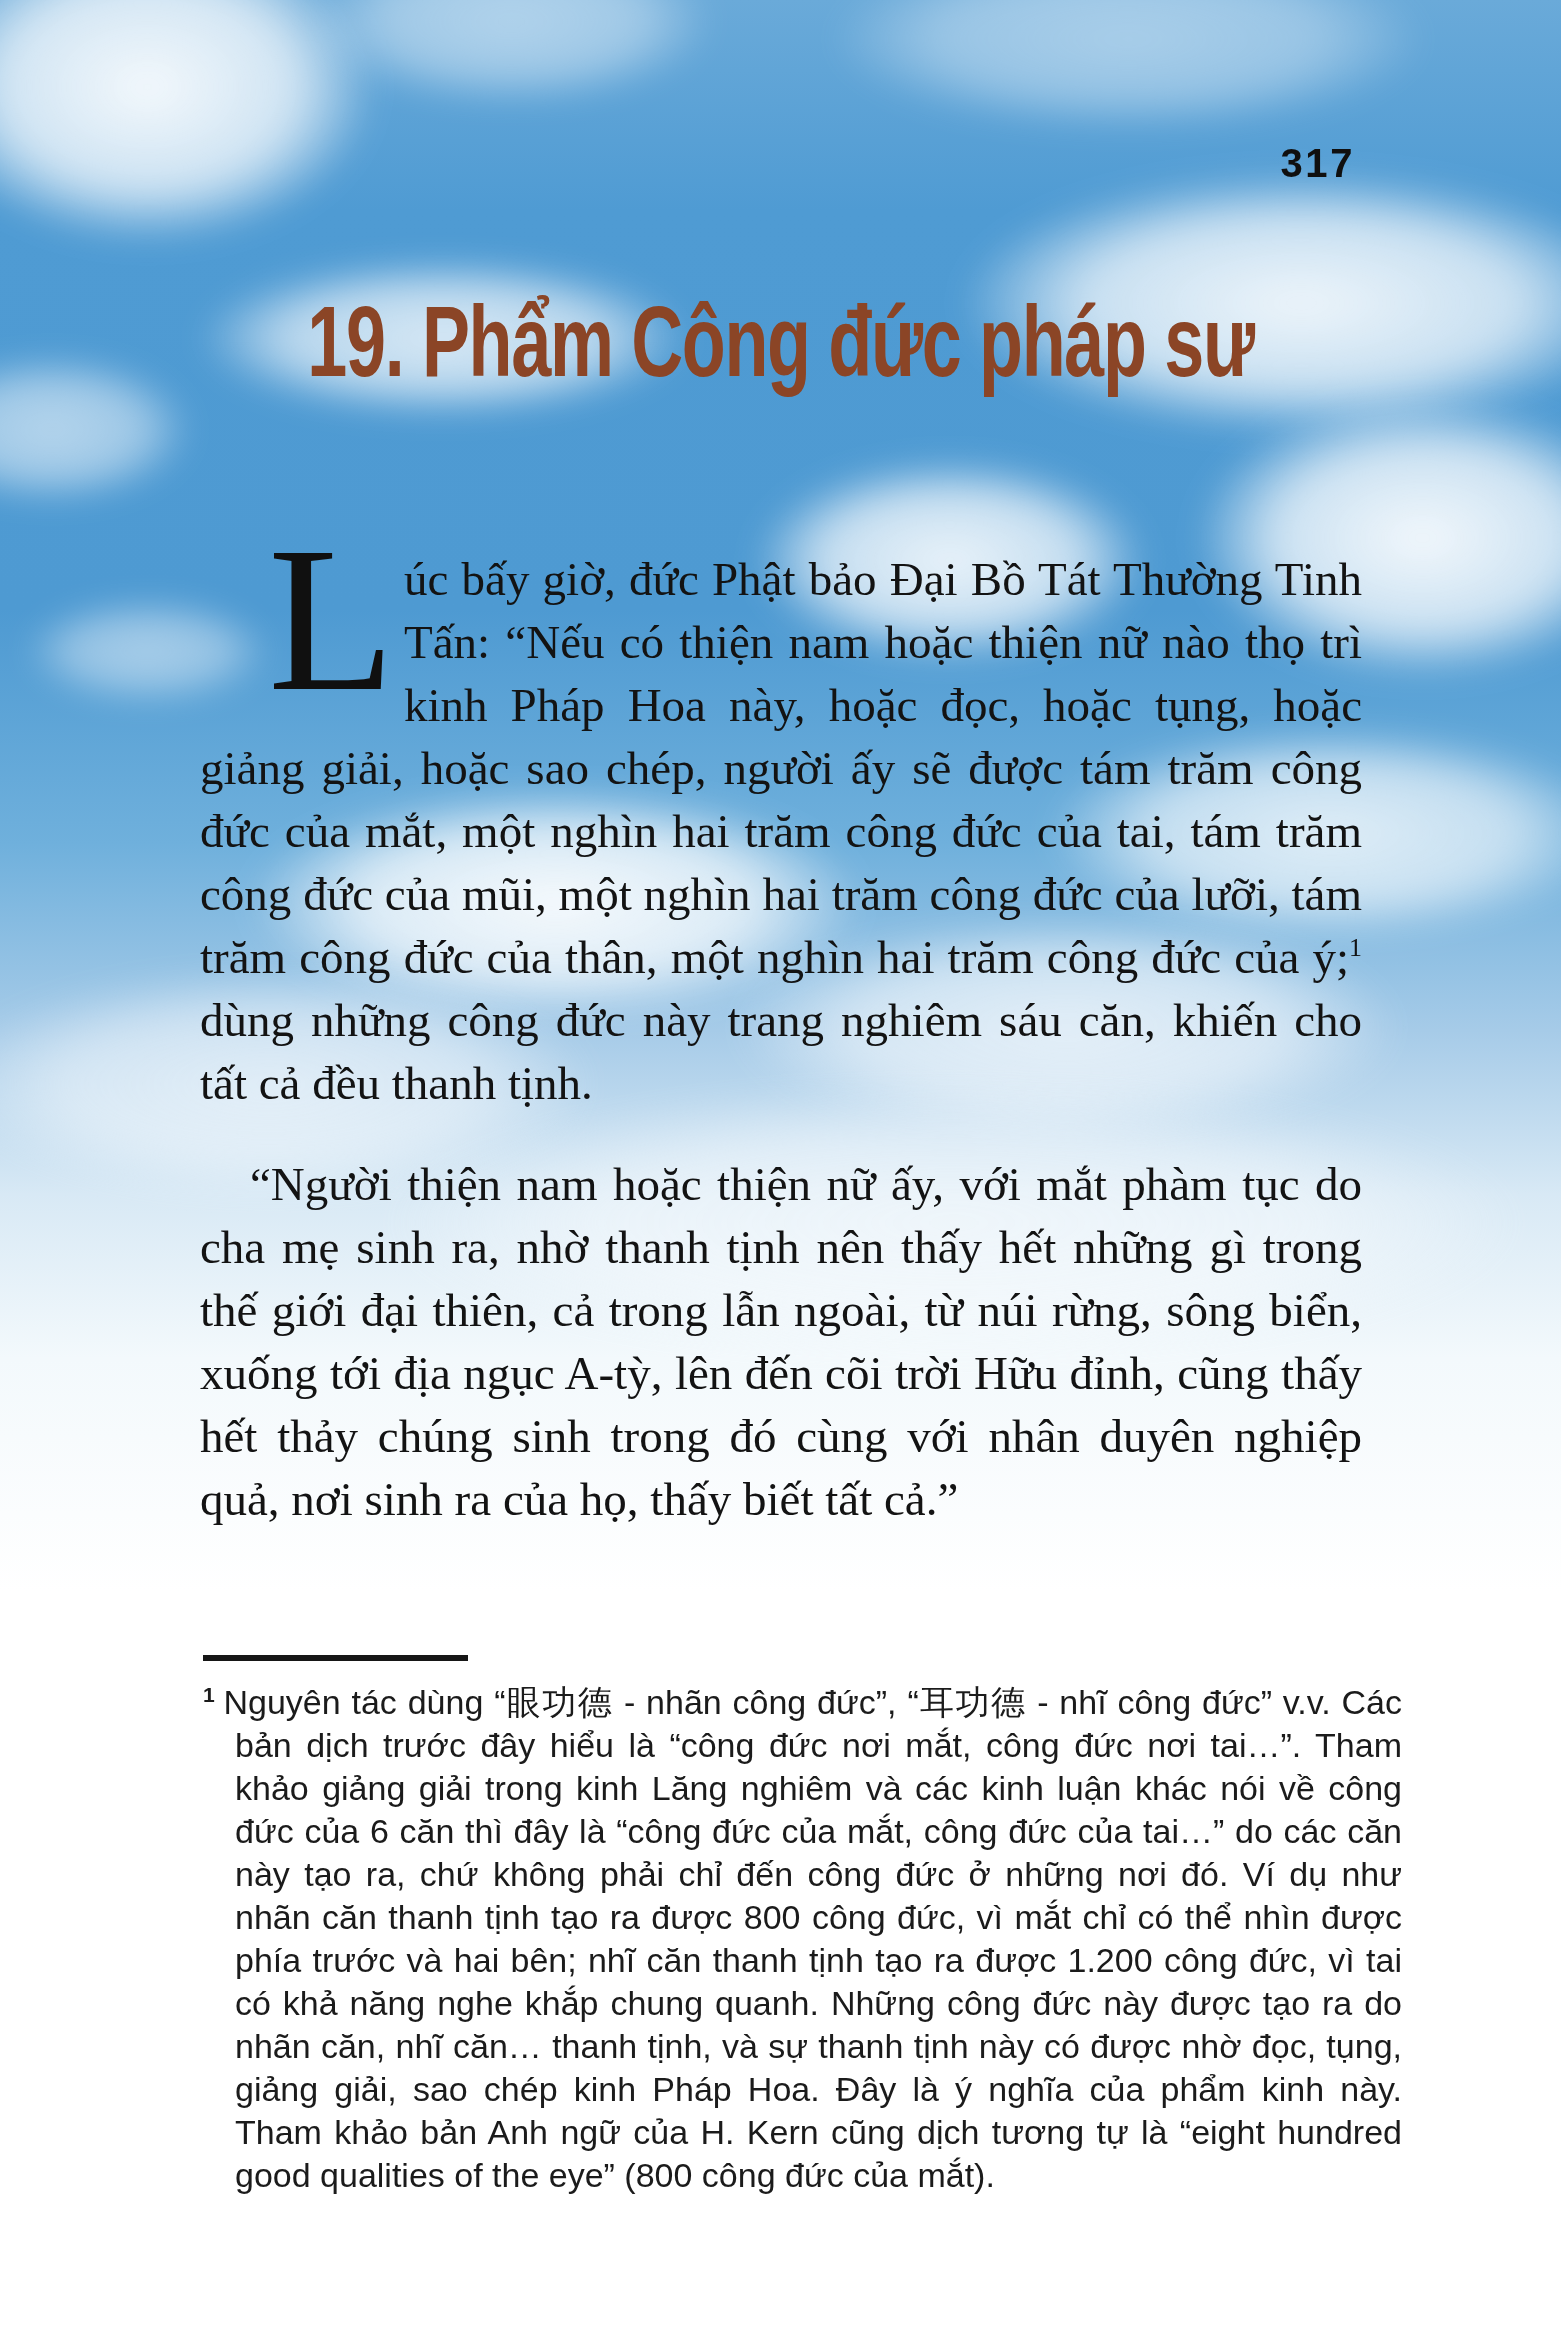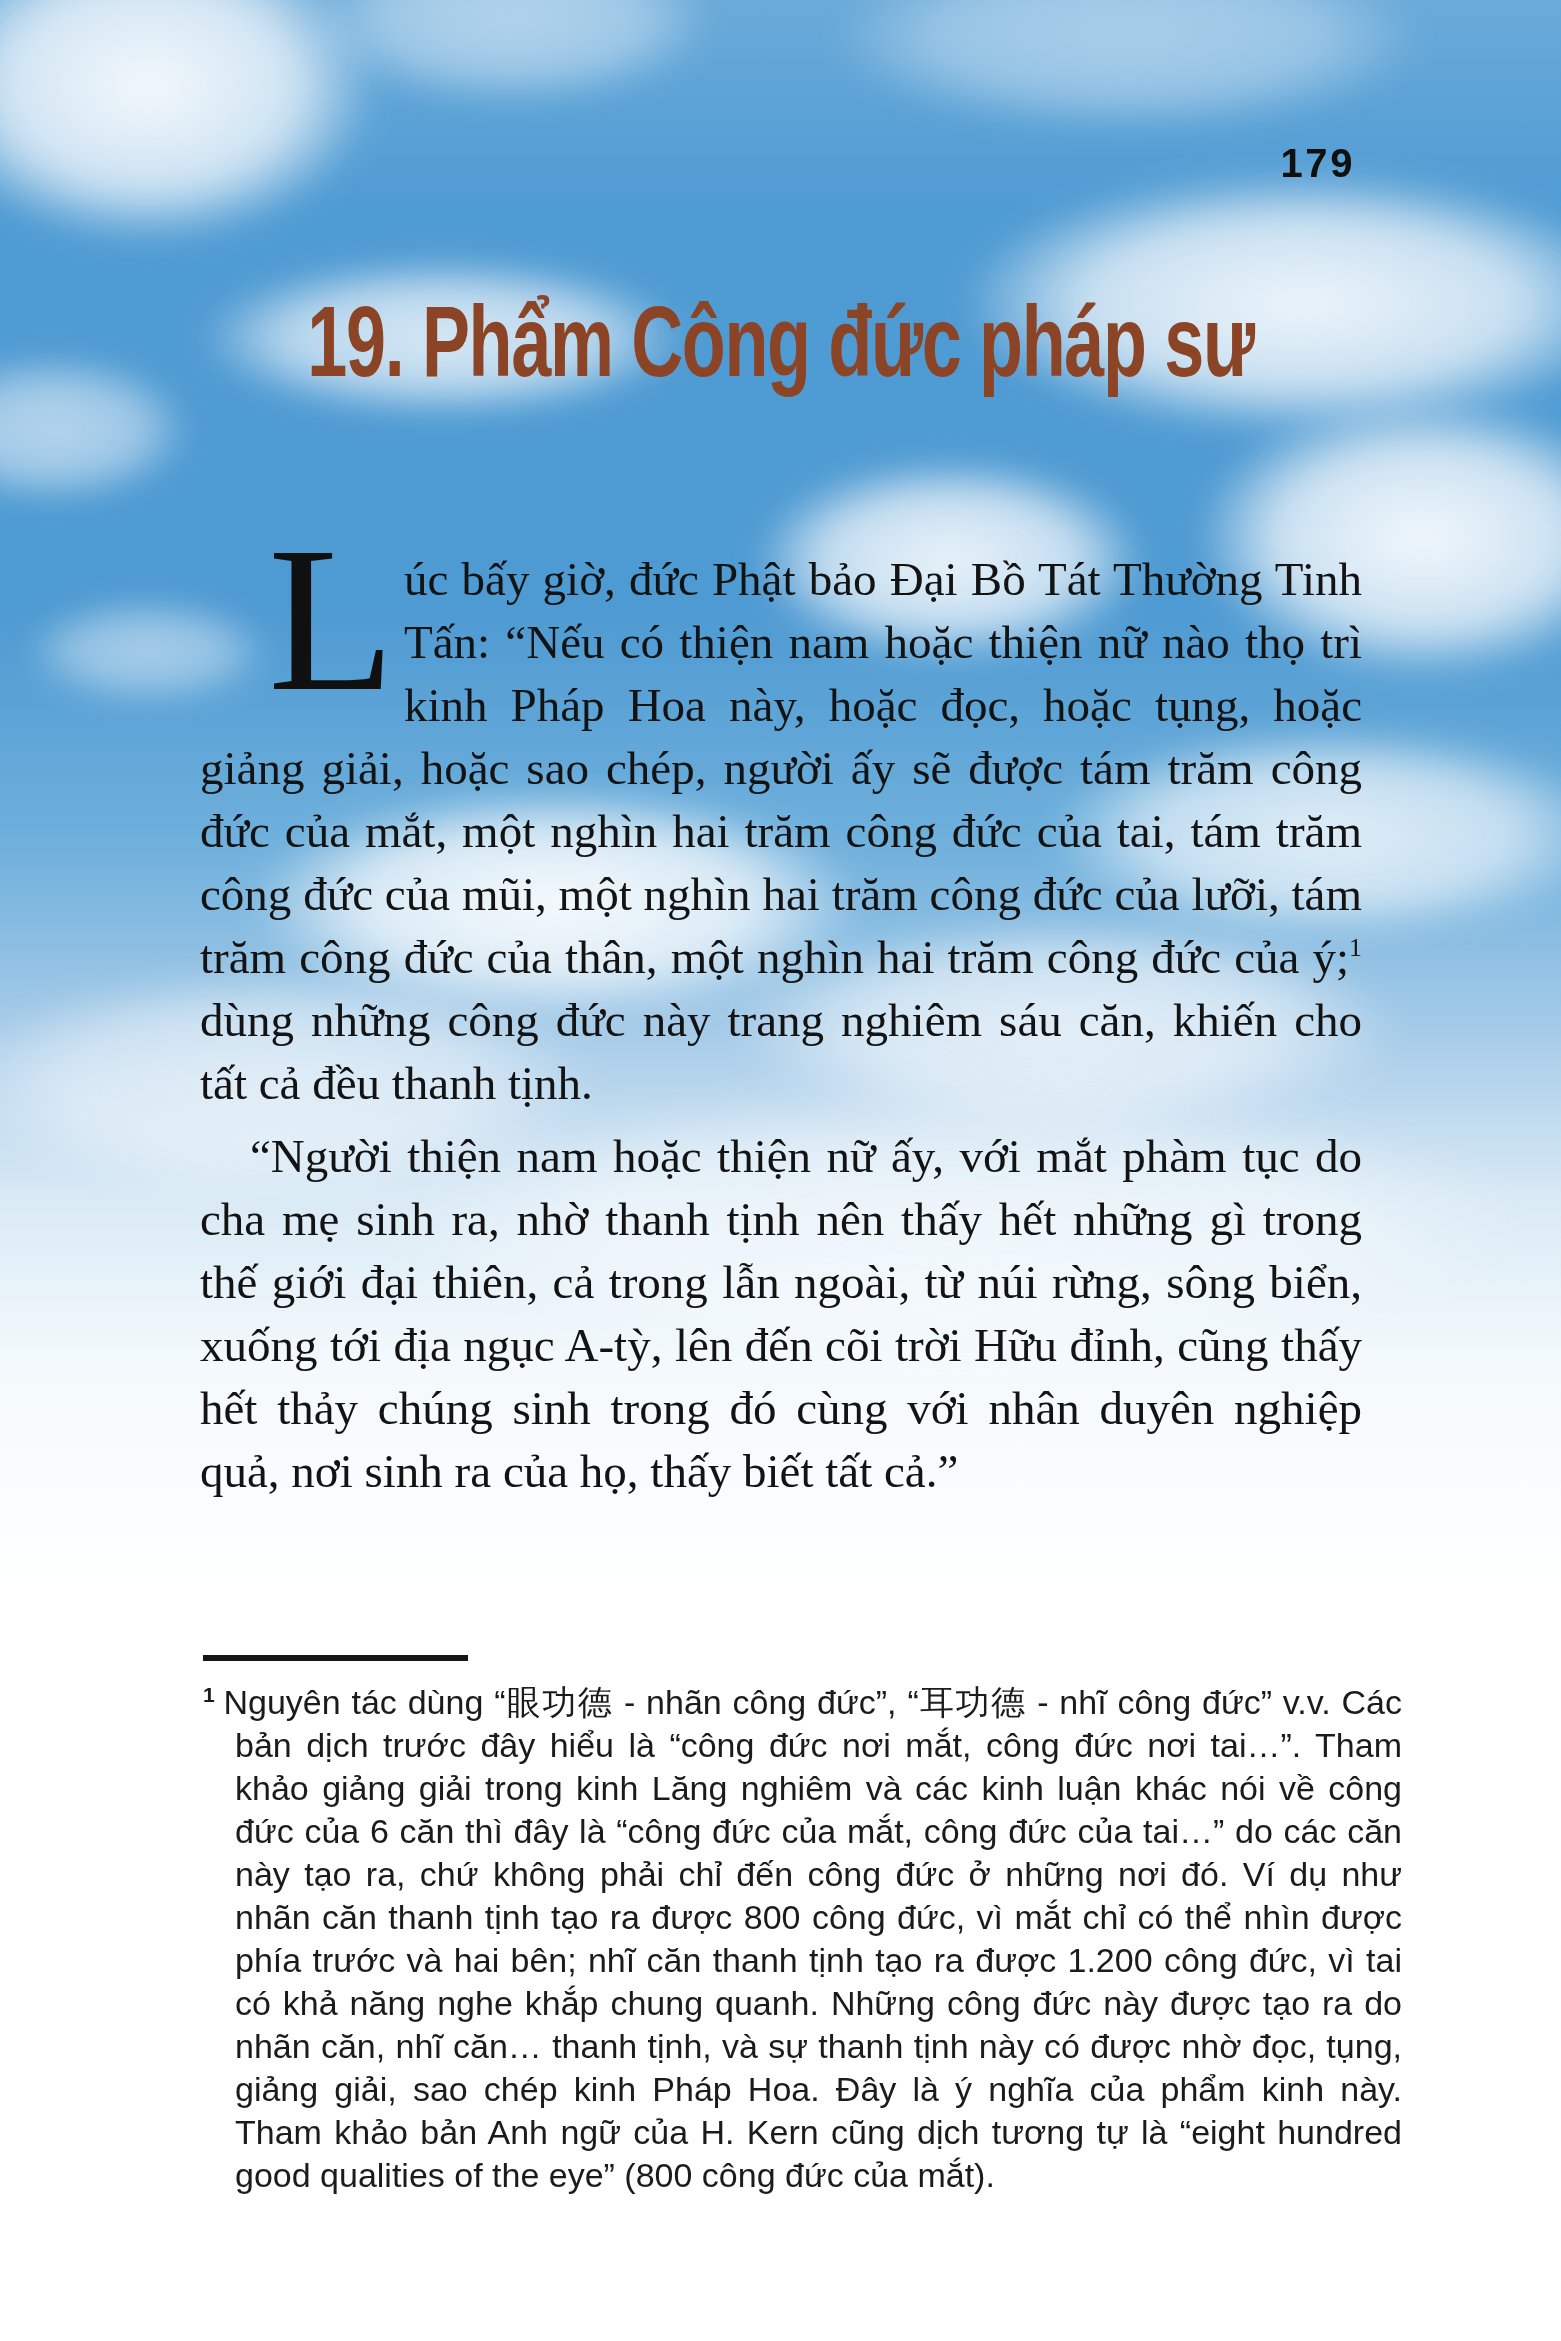--- a/index.html
+++ b/index.html
@@ -34,21 +34,21 @@
     font-size:90px;line-height:1.0;letter-spacing:-1.7px;color:#8b4526;
     transform:scale(0.80,1.12);transform-origin:50% 50%;
     white-space:nowrap;
   }
   .body-text{
     position:absolute;left:200px;top:548px;width:1162px;
     font-size:47px;line-height:63px;color:#131313;
     text-align:justify;
   }
   .para{margin:0;}
-  .para-2{margin-top:10px;text-indent:50px;}
+  .para-2{margin-top:38px;text-indent:50px;}
   .dropcap-box{
     float:left;width:136px;height:130px;margin-left:68px;margin-right:0;
     position:relative;
   }
   .dropcap-box .glyph{
     position:absolute;left:0;top:-33px;
     font-size:208px;line-height:1;font-weight:normal;color:#101010;
   }
   .fnref{font-size:0.55em;vertical-align:super;line-height:0;}
   .footnote-rule{
@@ -79,21 +79,21 @@
   <div class="cloud" style="left:-87px;top:356px;width:278px;height:147px;opacity:0.6;"></div>
   <div class="cloud" style="left:1197px;top:399px;width:451px;height:278px;opacity:0.95;"></div>
   <div class="cloud" style="left:755px;top:460px;width:390px;height:200px;opacity:0.9;"></div>
   <div class="cloud" style="left:26px;top:599px;width:243px;height:104px;opacity:0.5;"></div>
   <div class="cloud" style="left:1050px;top:729px;width:564px;height:208px;opacity:0.8;"></div>
   <div class="cloud" style="left:252px;top:789px;width:607px;height:226px;opacity:0.95;"></div>
   <div class="cloud" style="left:-52px;top:971px;width:642px;height:226px;opacity:0.6;"></div>
   <div class="cloud" style="left:737px;top:919px;width:659px;height:217px;opacity:0.7;"></div>
   <div class="cloud" style="left:390px;top:1084px;width:1128px;height:278px;opacity:0.55;"></div>
 
-  <div class="page-number">179</div>
+  <div class="page-number">317</div>
 
   <h1 class="chapter-title">19. Phẩm Công đức pháp sư</h1>
 
   <div class="body-text">
     <p class="para para-1">
       <span class="dropcap-box">
           <span class="glyph">L</span>
         </span><span>úc bấy giờ, đức Phật bảo Đại Bồ Tát Thường Tinh Tấn: “Nếu có thiện nam hoặc thiện nữ nào thọ trì kinh Pháp Hoa này, hoặc đọc, hoặc tụng, hoặc giảng giải, hoặc sao chép, người ấy sẽ được tám trăm công đức của mắt, một nghìn hai trăm công đức của tai, tám trăm công đức của mũi, một nghìn hai trăm công đức của lưỡi, tám trăm công đức của thân, một nghìn hai trăm công đức của ý;</span><sup class="fnref">1</sup><span> dùng những công đức này trang nghiêm sáu căn, khiến cho tất cả đều thanh tịnh.</span>
     </p>
     <p class="para para-2">“Người thiện nam hoặc thiện nữ ấy, với mắt phàm tục do cha mẹ sinh ra, nhờ thanh tịnh nên thấy hết những gì trong thế giới đại thiên, cả trong lẫn ngoài, từ núi rừng, sông biển, xuống tới địa ngục A-tỳ, lên đến cõi trời Hữu đỉnh, cũng thấy hết thảy chúng sinh trong đó cùng với nhân duyên nghiệp quả, nơi sinh ra của họ, thấy biết tất cả.”</p>

